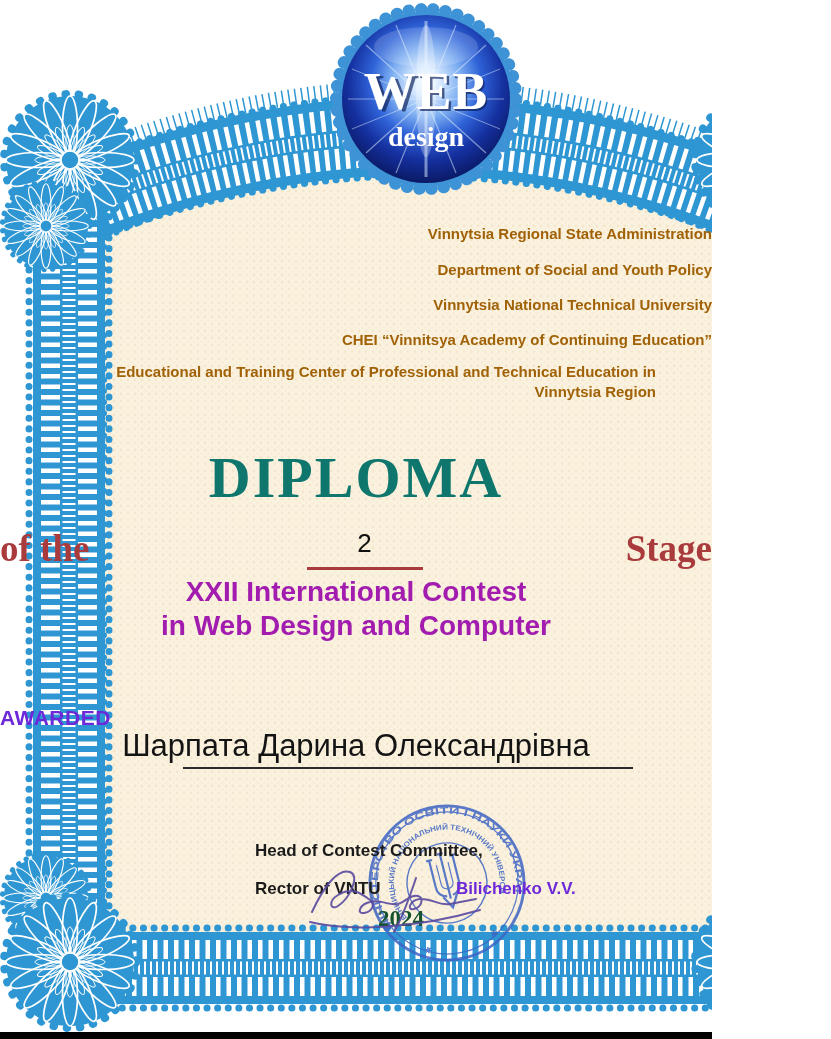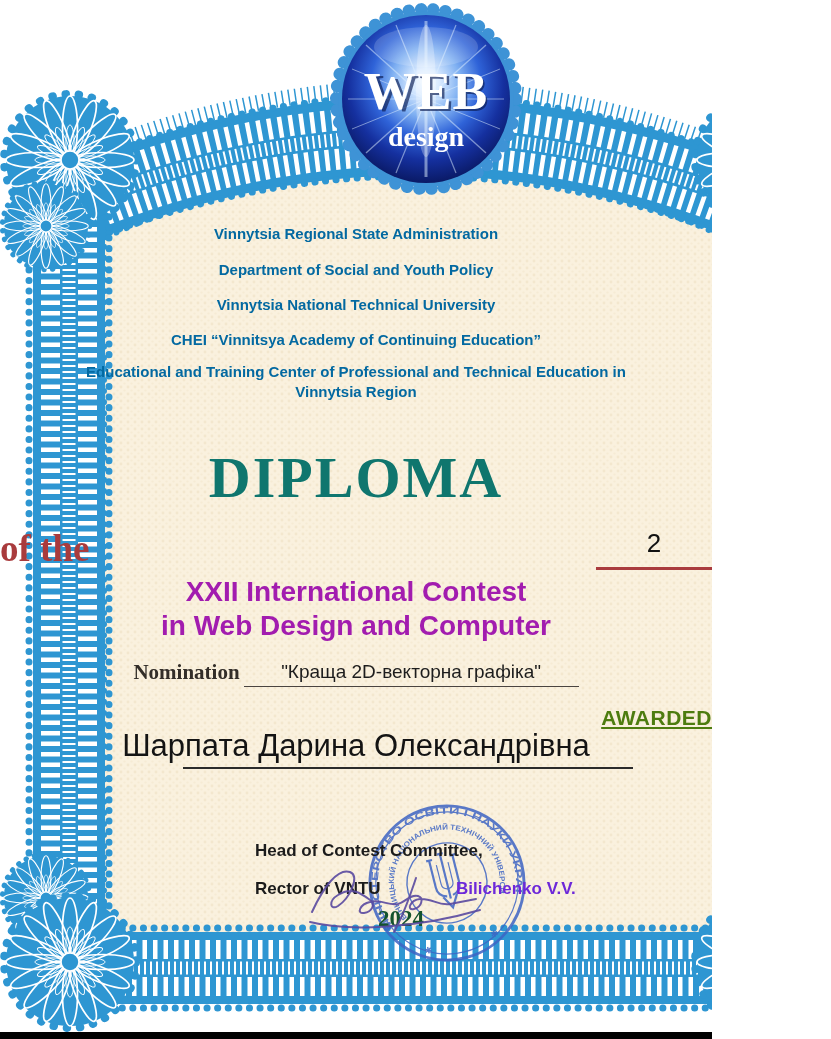--- a/index.html
+++ b/index.html
@@ -1,43 +1,43 @@
 <!DOCTYPE html>
 <html><head>
 <meta charset="utf-8">
 <style>
   html,body{margin:0;padding:0;background:#ffffff;}
   .cert{position:relative;width:712px;height:1039px;background:#ffffff;overflow:hidden;
         font-family:"Liberation Sans",sans-serif;}
   .frame{position:absolute;left:0;top:0;z-index:0;}
   .logo{position:absolute;left:329px;top:2px;width:194px;height:194px;z-index:4;}
   .content{position:absolute;inset:0;z-index:2;}
-  .hline{position:absolute;left:0;right:0;text-align:center;color:#0369a1;
+  .hline{position:absolute;left:0;right:0;text-align:right;color:#a16207;
          font-weight:bold;font-size:15px;line-height:20px;}
   .hline5{width:600px;margin:0 auto;}
   .diploma-title{position:absolute;left:0;right:0;top:444px;text-align:center;
      font-family:"Liberation Serif",serif;font-weight:bold;font-size:58px;
      letter-spacing:2px;color:#0f766e;}
   .stage-row{position:absolute;left:0;right:0;top:527px;display:flex;
      justify-content:space-between;align-items:baseline;
      font-family:"Liberation Serif",serif;font-weight:bold;font-size:37px;color:#A93B3D;}
   .stage-blank{position:relative;width:116px;height:40px;margin-left:14px;
      border-bottom:3px solid #A93B3D;align-self:flex-end;}
   .stage-value{position:absolute;left:0;right:0;bottom:8px;text-align:center;
      font-family:"Liberation Sans",sans-serif;font-weight:normal;font-size:26px;color:#111;}
   .contest{position:absolute;left:0;right:0;top:575px;text-align:center;
      color:#a21caf;font-weight:bold;font-size:28px;line-height:34px;}
   .nom-row{position:absolute;left:0;right:0;top:660px;display:flex;
      justify-content:center;align-items:flex-end;}
   .nom-label{font-family:"Liberation Serif",serif;font-weight:bold;font-size:21px;
      color:#332E29;padding-bottom:2px;}
   .nom-field{width:335px;border-bottom:1.5px solid #4A4440;text-align:center;
      font-size:19px;color:#1d1d1d;padding-bottom:3px;margin-left:4px;}
-  .awarded{position:absolute;left:0;right:0;top:706px;text-align:right;
-     color:#4d7c0f;font-weight:bold;font-size:21px;letter-spacing:.5px;text-decoration:underline;}
+  .awarded{position:absolute;left:0;right:0;top:706px;text-align:left;
+     color:#6d28d9;font-weight:bold;font-size:21px;letter-spacing:.5px;}
   .recipient{position:absolute;left:0;right:0;top:728px;text-align:center;
      font-size:31px;color:#141414;}
   .name-line{position:absolute;left:183px;width:450px;top:767px;height:0;
      border-top:2.5px solid #2B2B2B;}
   .sig-line1{position:absolute;left:255px;top:841px;font-weight:bold;font-size:17px;color:#1B1B1B;}
   .sig-line2{position:absolute;left:255px;top:879px;font-weight:bold;font-size:17px;color:#1B1B1B;}
   .sig-name{position:absolute;left:456px;top:879px;font-weight:bold;font-size:17px;color:#6d28d9;}
   .sig-year{position:absolute;left:378px;top:906px;font-family:"Liberation Serif",serif;
      font-weight:bold;font-size:23px;color:#14532d;}
   .stamp{position:absolute;left:365px;top:801px;z-index:1;}
@@ -223,31 +223,28 @@
         <div class="hline5">Educational and Training Center of Professional and Technical Education in Vinnytsia Region</div>
       </div>
 
     <div class="diploma-title">DIPLOMA</div>
 
     <div class="stage-row">
       <span>of the</span>
       <span class="stage-blank">
         <span class="stage-value">2</span>
       </span>
+      <span>Stage</span>
     </div>
 
     <div class="contest">
       <div>XXII International Contest</div>
       <div>in Web Design and Computer</div>
     </div>
 
-    <div class="nom-row">
-      <span class="nom-label">Nomination</span>
-      <span class="nom-field">"Краща 2D-векторна графіка"</span>
-    </div>
 
     <div class="awarded">AWARDED</div>
     <div class="recipient">Шарпата Дарина Олександрівна</div>
     <div class="name-line"></div>
 
     <div class="sig-line1">Head of Contest Committee,</div>
     <div class="sig-line2">Rector of VNTU</div>
     <div class="sig-name">Bilichenko V.V.</div>
     <div class="sig-year">2024</div>
   </div>

